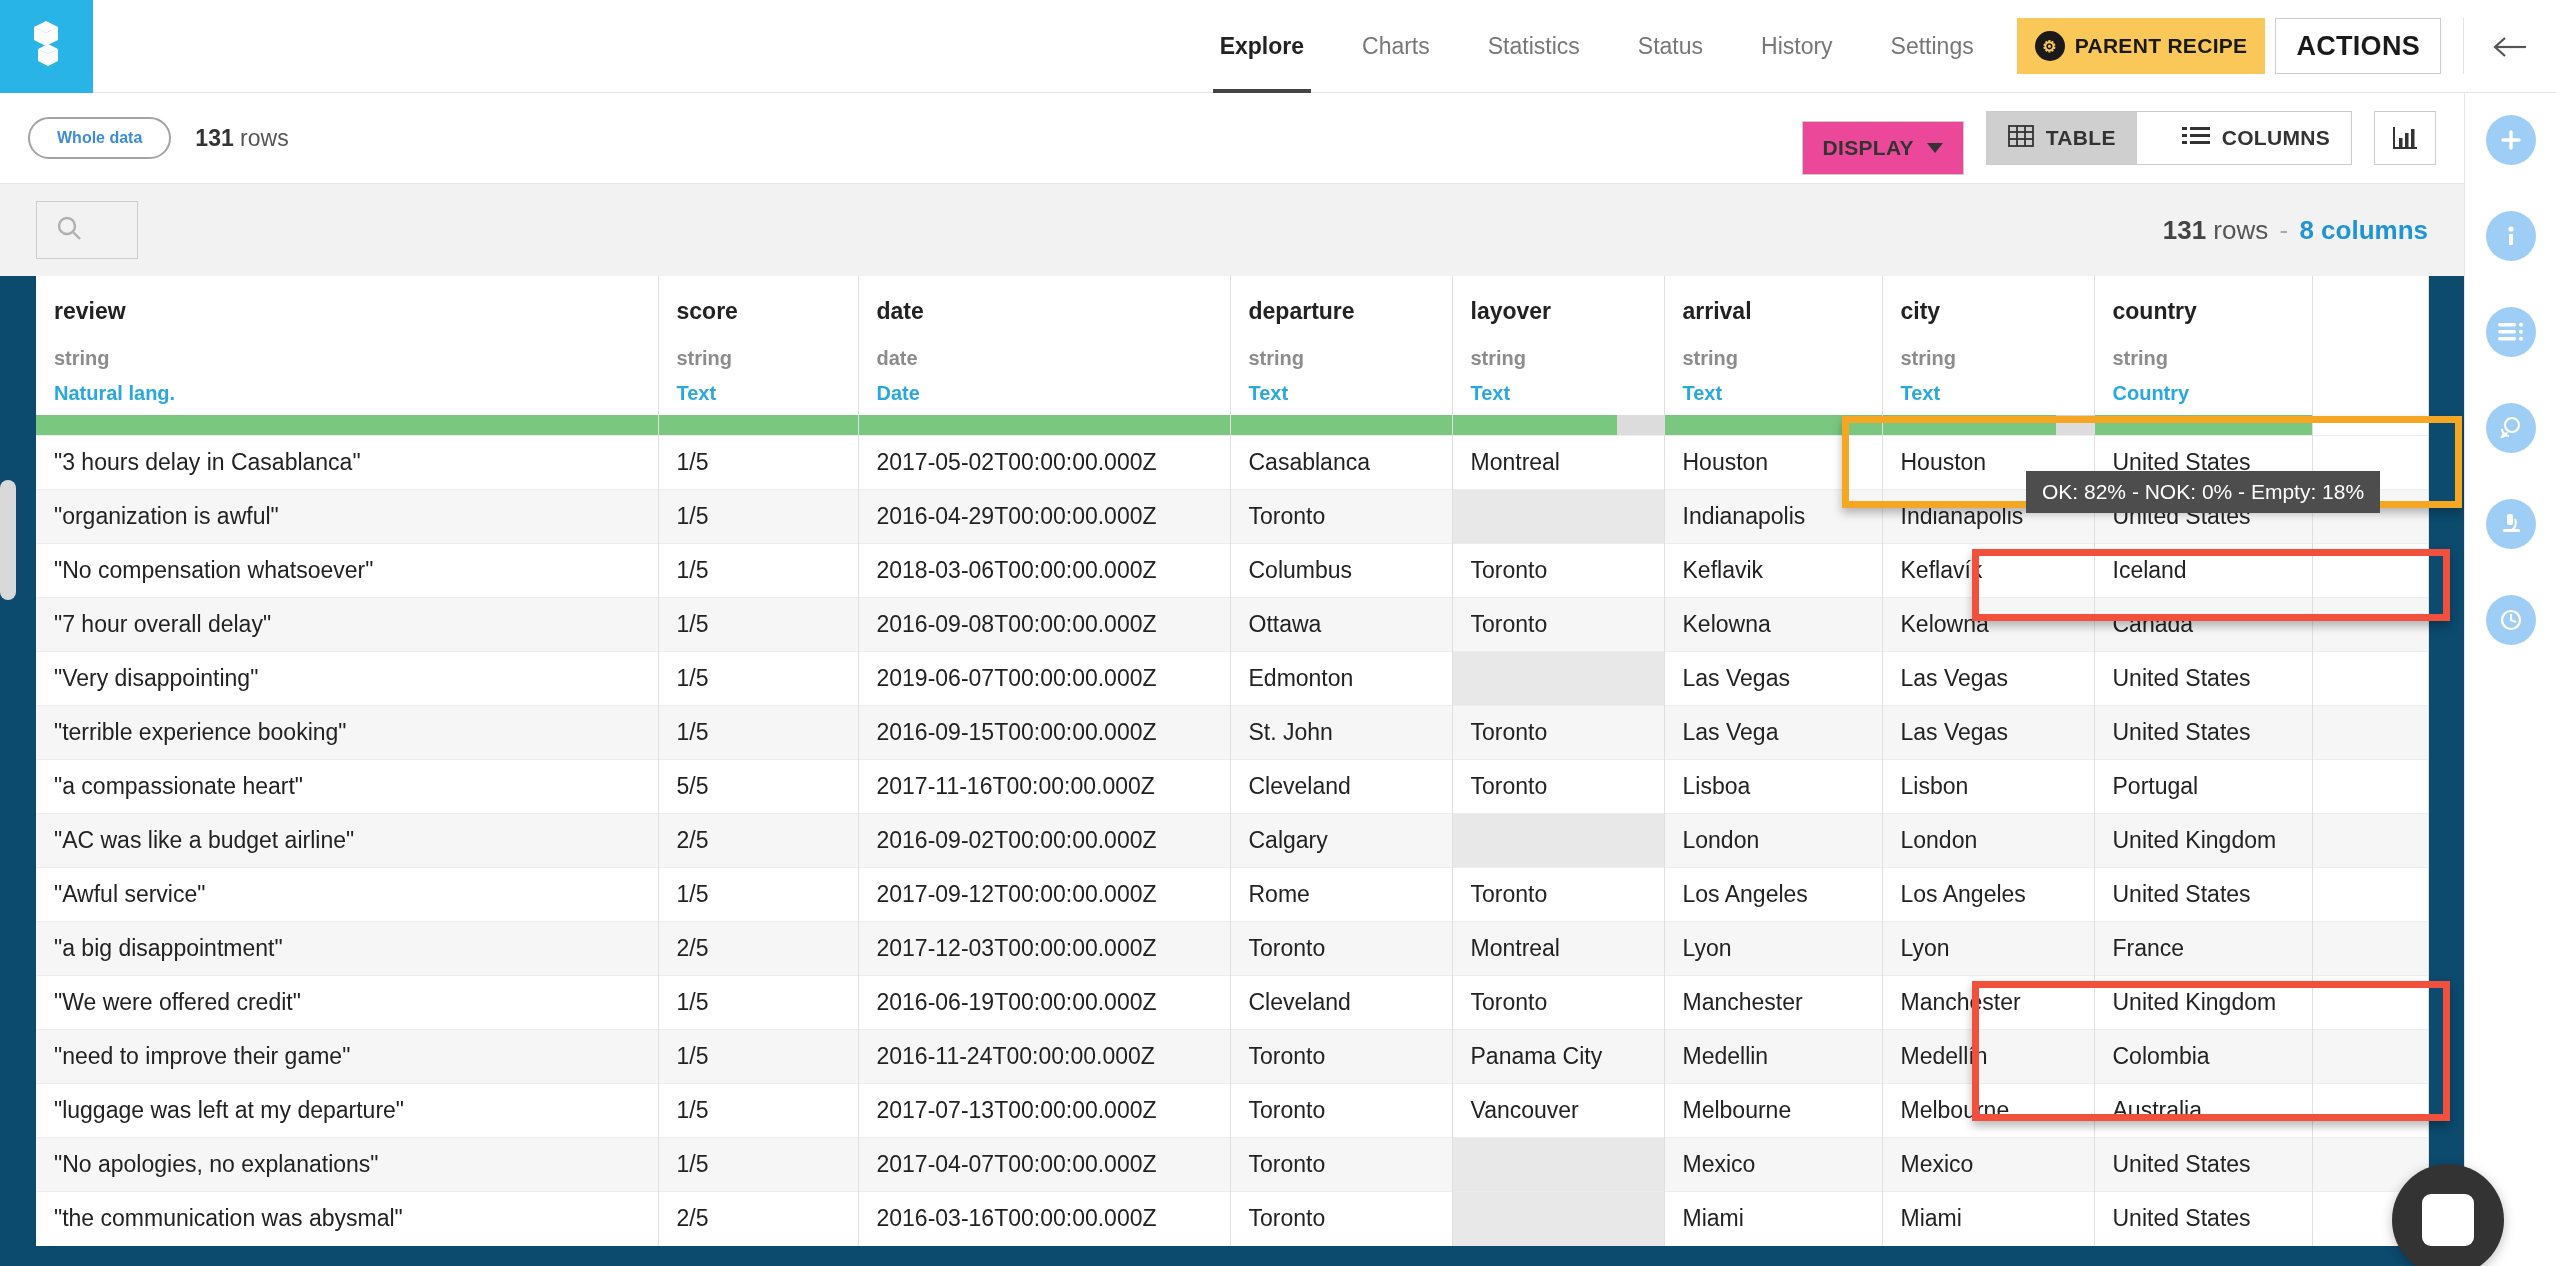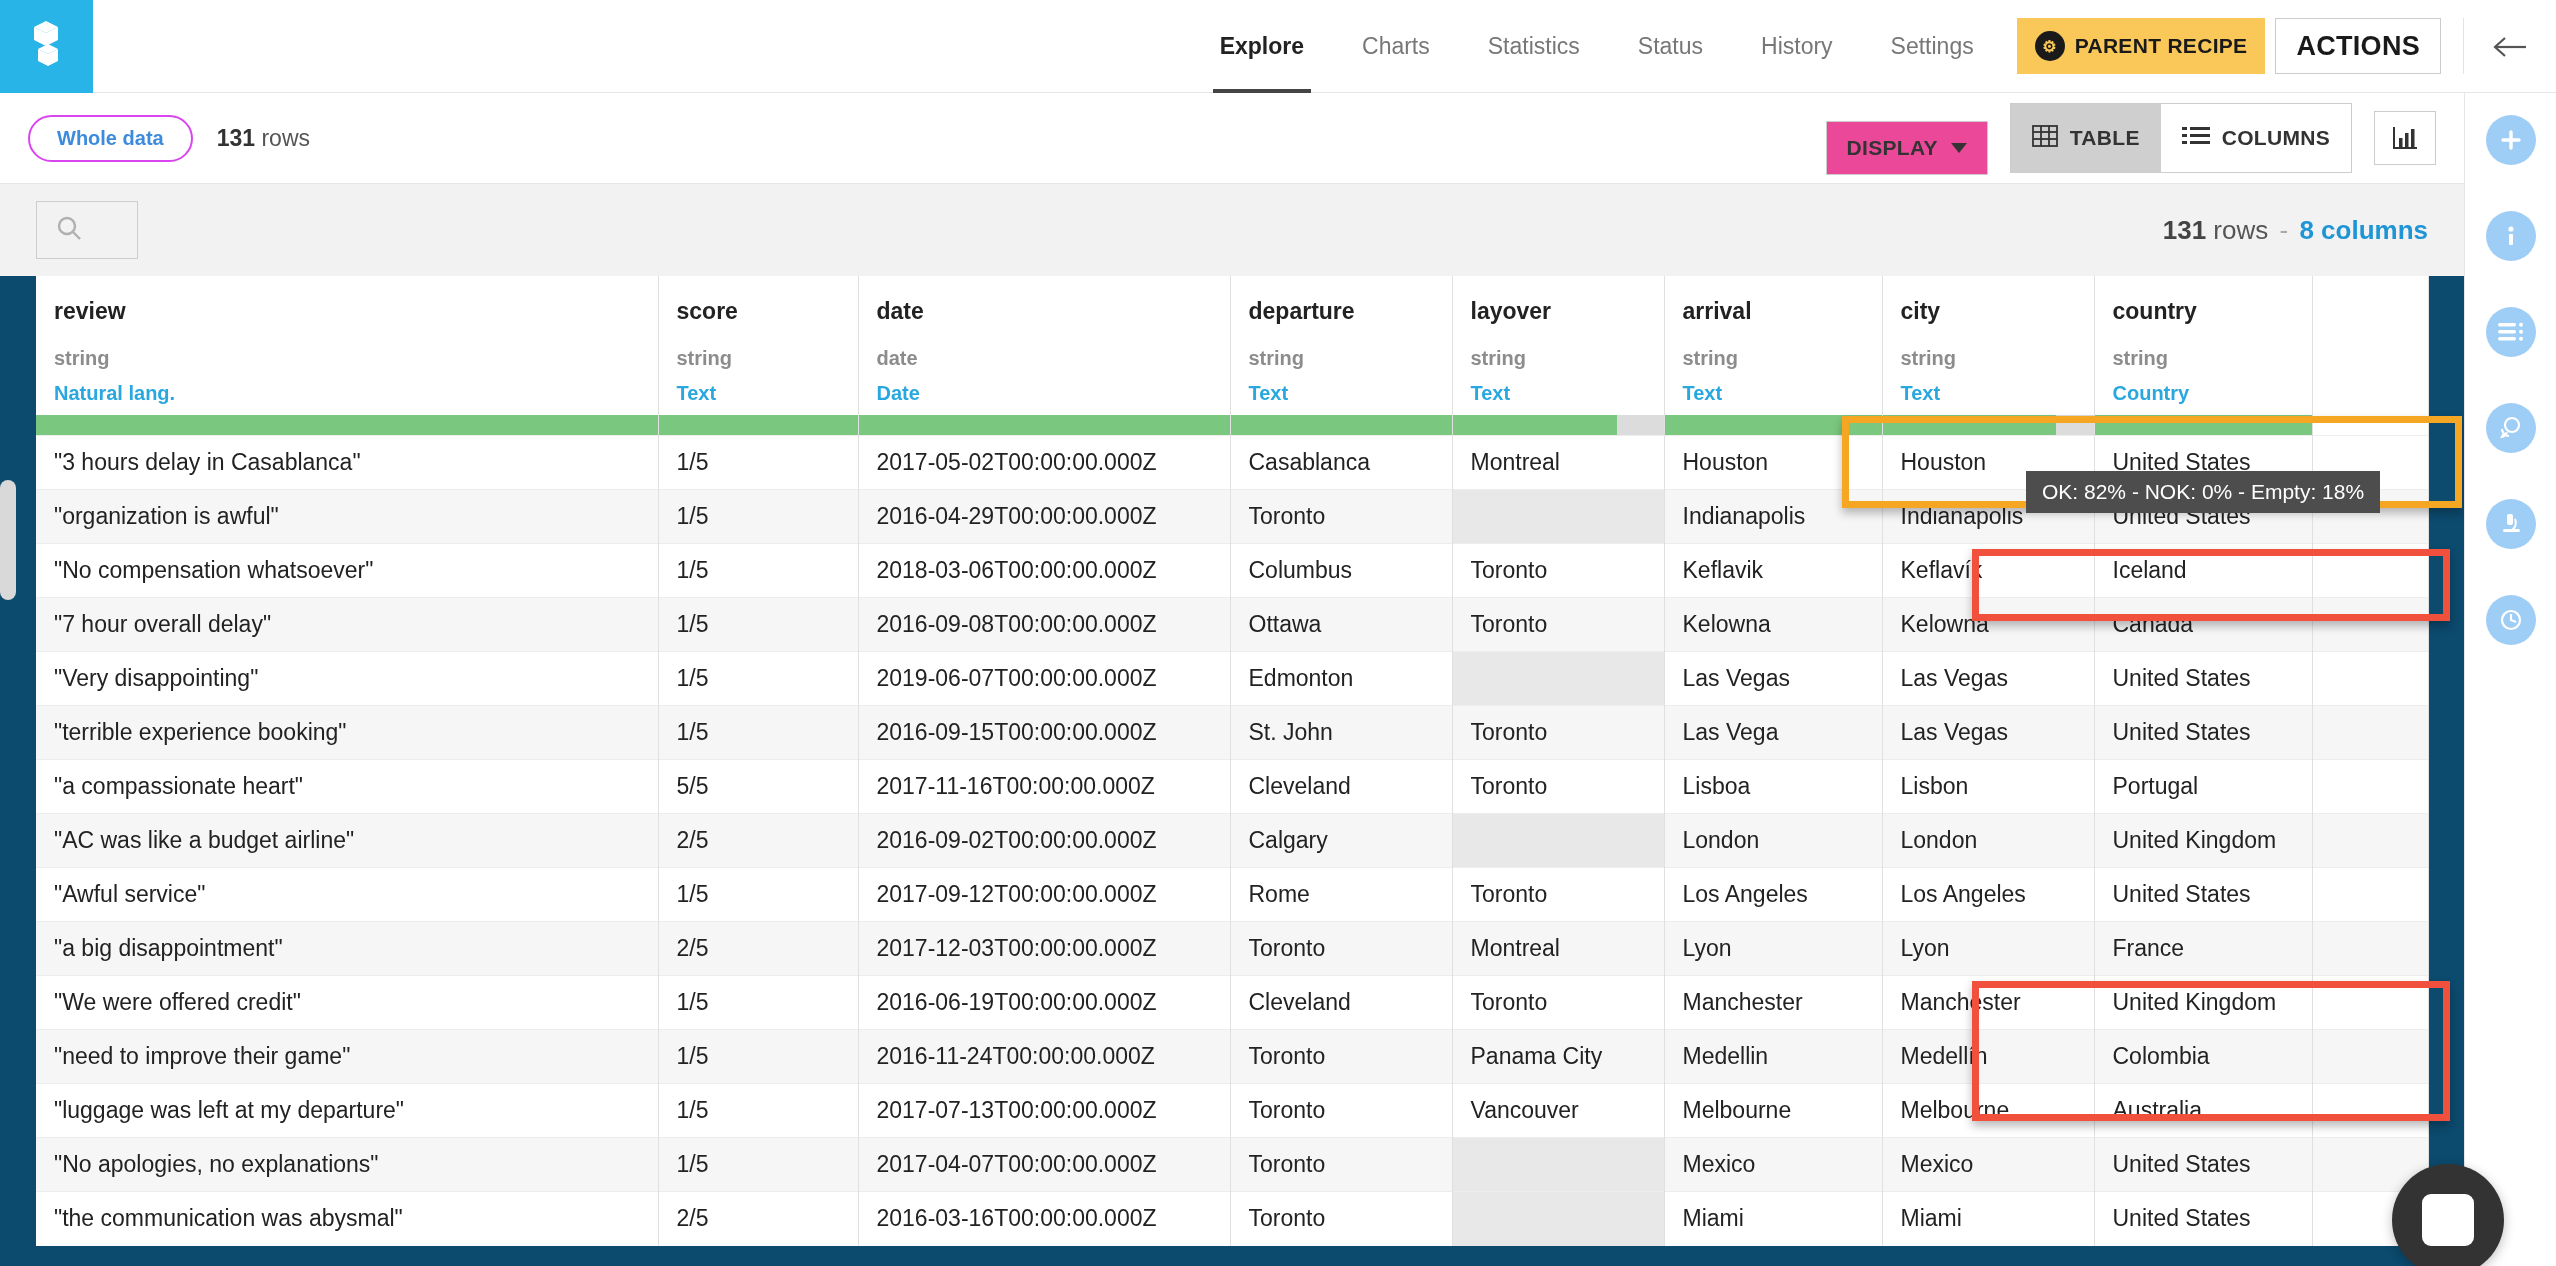--- a/index.html
+++ b/index.html
@@ -67,37 +67,37 @@
     justify-content: center; cursor: pointer; flex: none;
   }
 
   
   .toolbar2 {
     position: absolute; left: 0; top: 93px; width: 2464px; height: 91px;
     background: #fff; border-bottom: 1px solid #e6e6e6;
     display: flex; align-items: center; padding: 0 28px;
   }
   .pill-whole {
-    border: 2px solid #d946ef; color: #3d8bdd; border-radius: 26px;
-    font-size: 20px; font-weight: bold; padding: 10px 27px; cursor: pointer;
+    border: 2px solid #a3a3a3; color: #3d8bdd; border-radius: 26px;
+    font-size: 16px; font-weight: bold; padding: 10px 27px; cursor: pointer;
     background: #fff;
   }
   .rows-label { font-size: 23px; color: #555; margin-left: 24px; }
   .rows-label b { color: #333; font-weight: bold; }
   .tb2-right { margin-left: auto; display: flex; align-items: center; gap: 22px; }
   .btn-display {
     border: 1px solid #ccc; background: #ec4899; height: 54px; display: flex;
     align-items: center; gap: 13px; padding: 0 20px; font-size: 21px;
     font-weight: bold; color: #333; letter-spacing: 0.3px; cursor: pointer; margin-top: 19px;
   }
   .caret-dn {
     width: 0; height: 0; border-left: 8px solid transparent;
     border-right: 8px solid transparent; border-top: 10px solid #333;
   }
-  .seg-group { display: flex; border: 1px solid #ccc; height: 70px; }
+  .seg-group { display: flex; border: 1px solid #ccc; height: 54px; gap: 24px; }
   .seg {
     display: flex; align-items: center; gap: 12px; padding: 0 21px;
     font-size: 21px; font-weight: bold; color: #333; letter-spacing: 0.3px;
     background: #fff; cursor: pointer;
   }
   .seg.active { background: #cfcfcf; }
   .btn-chart-icon {
     border: 1px solid #ccc; background: #fff; width: 62px; height: 54px;
     display: flex; align-items: center; justify-content: center; cursor: pointer;
   }

